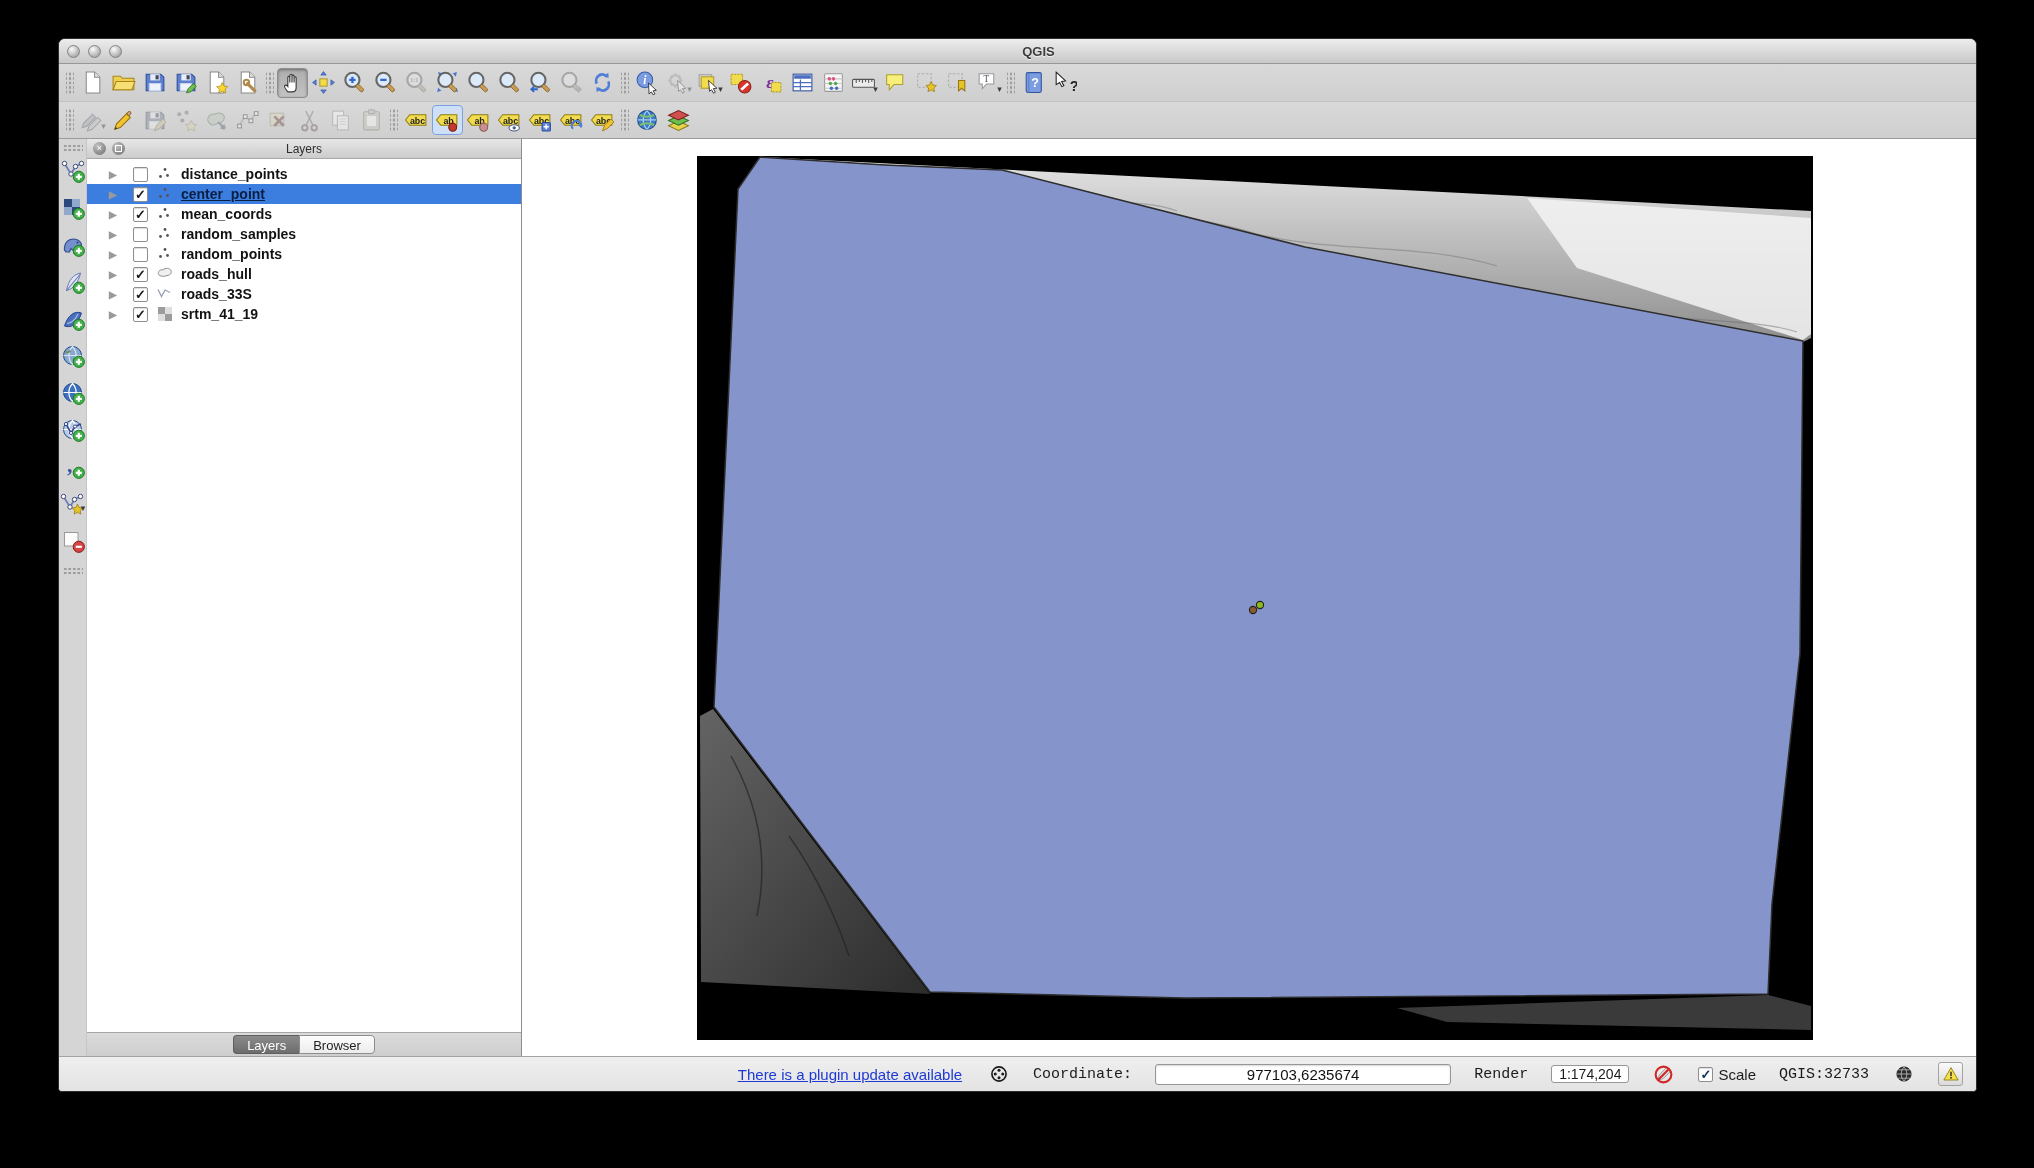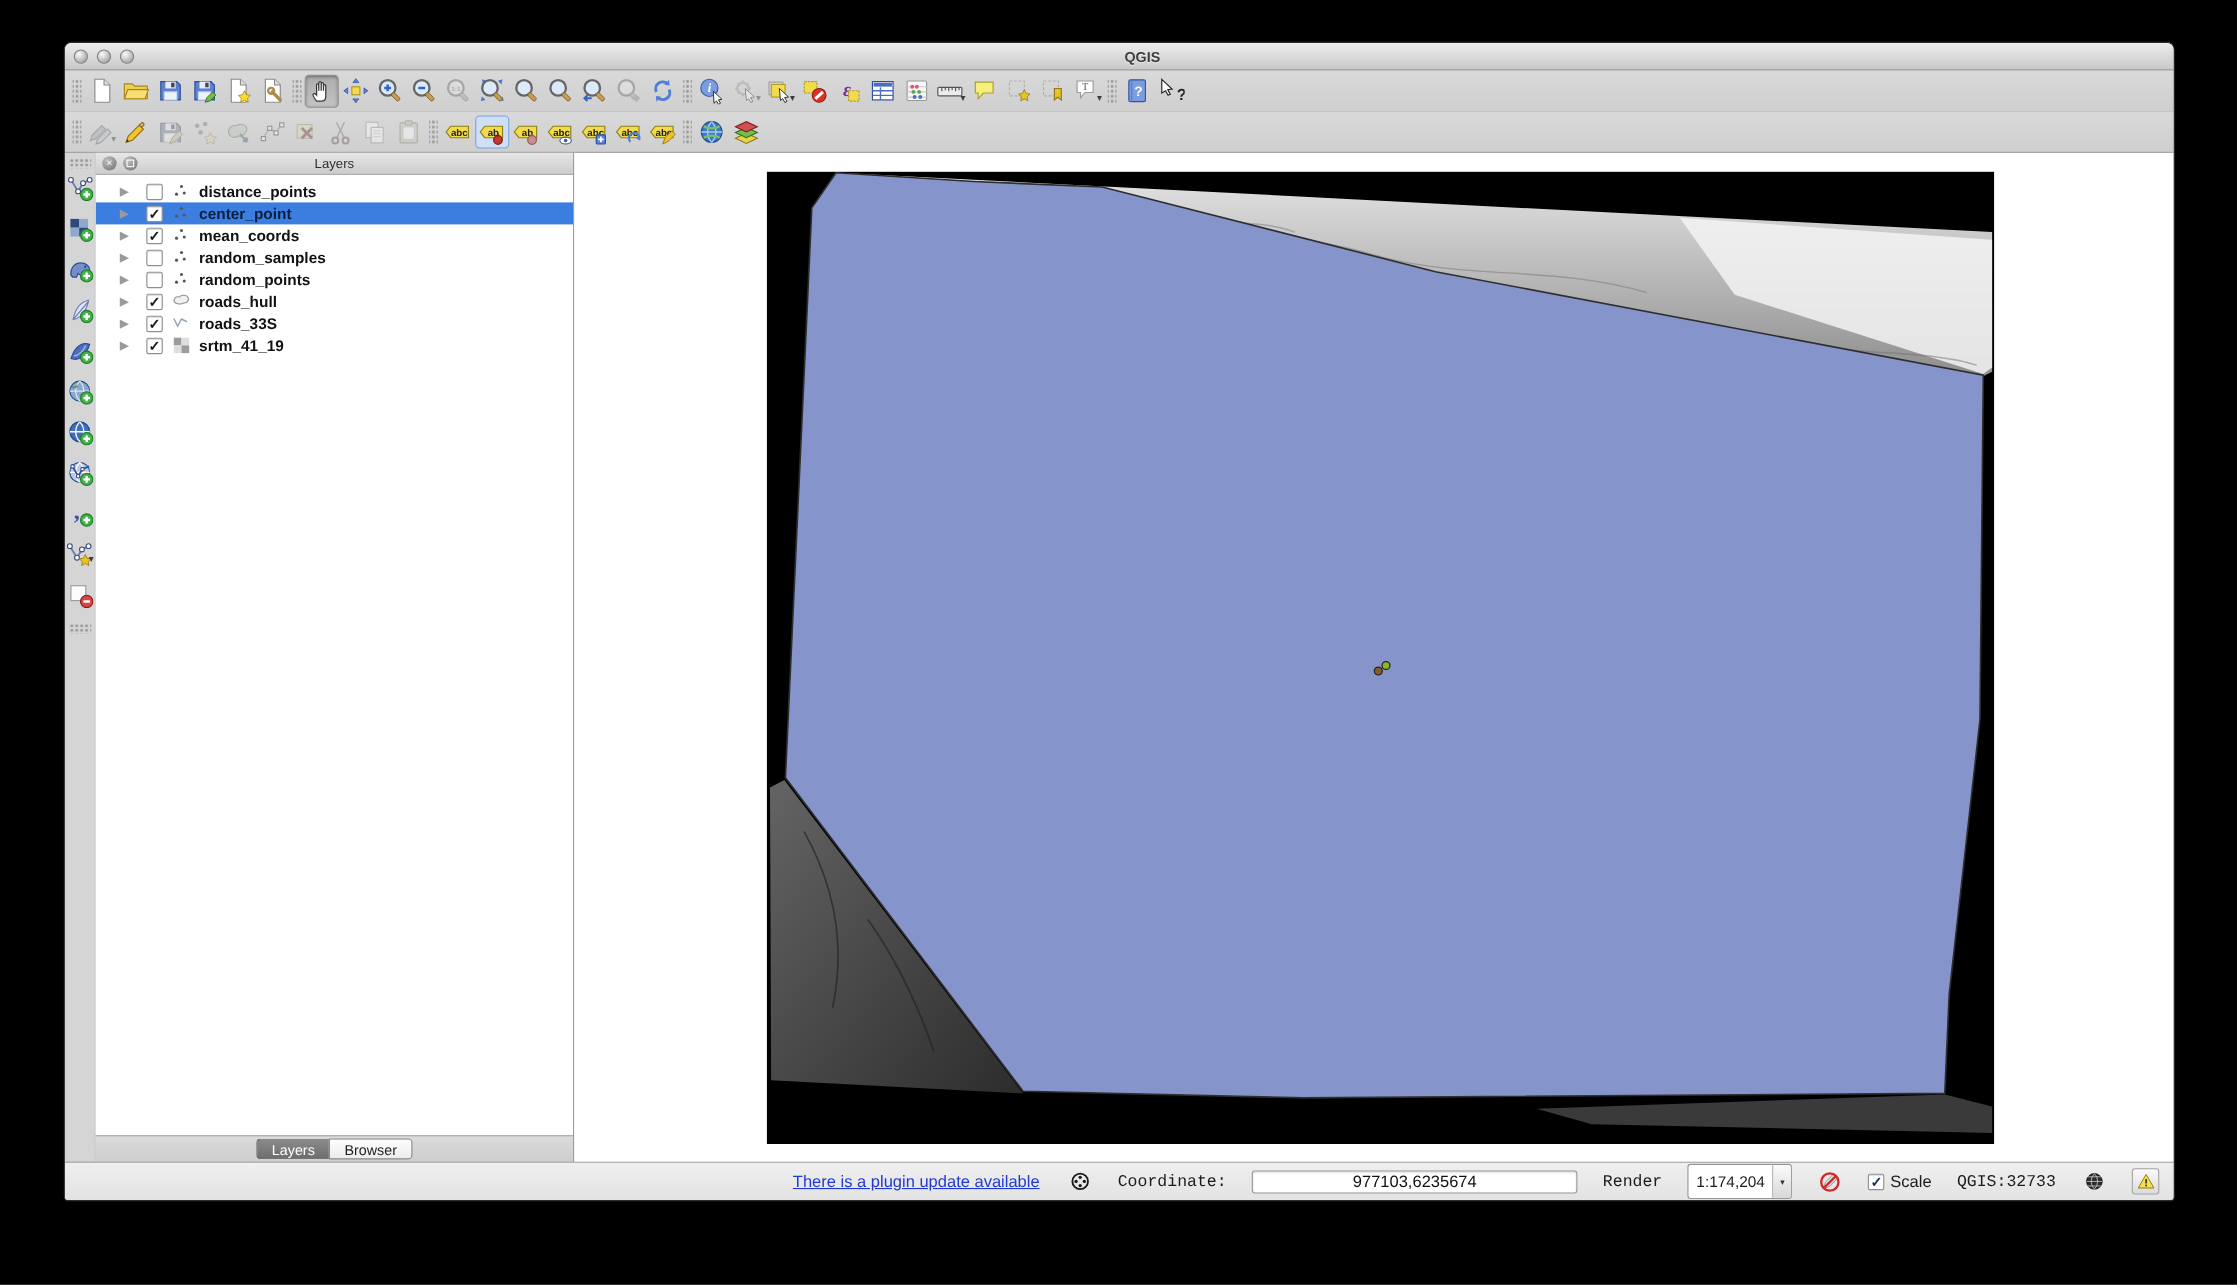--- a/index.html
+++ b/index.html
@@ -29,39 +29,39 @@
   .vtoolbar .tbtn{width:26px;height:26px;margin-bottom:11px;}
   
   .panel{width:434px;flex:0 0 auto;background:#d9d9d9;display:flex;flex-direction:column;border-right:1px solid #8d8d8d;min-height:0;}
   .panel-header{height:19px;flex:0 0 auto;display:flex;align-items:center;background:linear-gradient(#e7e7e7,#cccccc);border-bottom:1px solid #a9a9a9;position:relative;}
   .ph-btn{width:13px;height:13px;border-radius:50%;background:radial-gradient(circle at 35% 30%,#c0c0c0,#6d6d6d);margin-left:6px;color:#fff;font-size:9px;line-height:13px;text-align:center;flex:0 0 auto;}
   .ph-float::after{content:"";display:block;width:5px;height:5px;border:1px solid #fff;margin:3px auto 0;}
   .panel-title{position:absolute;left:0;right:0;text-align:center;font-size:12px;color:#2d2d2d;pointer-events:none;}
   .layer-tree{flex:1 1 auto;background:#fff;overflow:hidden;padding-top:5px;}
   .lrow{height:20px;display:flex;align-items:center;font-size:14px;font-weight:bold;color:#121212;}
   .lrow.selected{background:#3c7ee0;color:#0a1e40;}
-  .lrow.selected .llabel{}
+  .lrow.selected .llabel{text-decoration:underline;}
   .lexp{width:12px;margin-left:22px;color:#9a9a9a;font-size:10px;flex:0 0 auto;}
   .lcheck{width:15px;height:15px;margin-left:12px;border:1px solid #8e8e8e;border-radius:2px;background:#fff;font-size:13px;line-height:14px;text-align:center;color:#1c1c1c;font-weight:bold;box-shadow:inset 0 1px 1px rgba(0,0,0,.14);flex:0 0 auto;box-sizing:border-box;}
   .licon{width:18px;height:18px;margin-left:8px;display:flex;flex:0 0 auto;}
   .llabel{margin-left:7px;white-space:nowrap;}
   .panel-tabs{height:23px;flex:0 0 auto;background:linear-gradient(#dbdbdb,#cecece);border-top:1px solid #a6a6a6;display:flex;align-items:center;justify-content:center;}
   .ptab{height:19px;line-height:19px;padding:0 13px;font-size:13px;border:1px solid #8d8d8d;background:linear-gradient(#fdfdfd,#ececec);color:#1e1e1e;box-sizing:border-box;}
   .ptab.active{background:linear-gradient(#8b8b8b,#6d6d6d);color:#fff;border-color:#5e5e5e;}
   .ptab:first-child{border-radius:4px 0 0 4px;border-right:none;}
   .ptab:last-child{border-radius:0 4px 4px 0;}
   
   .canvas{flex:1 1 auto;background:#fff;position:relative;min-width:0;}
   .map{position:absolute;left:175px;top:17px;display:block;}
   
   .statusbar{height:34px;flex:0 0 auto;background:linear-gradient(#efefef,#e3e3e3);border-top:1px solid #a3a3a3;display:flex;align-items:center;justify-content:flex-end;gap:23px;padding:0 13px;font-size:15px;color:#1b1b1b;}
   .sb-link{color:#1f3ad2;text-decoration:underline;white-space:nowrap;margin-right:2px;}
   .sb-label{white-space:nowrap;font-family:Liberation Mono, monospace;}
   .sb-input{width:296px;height:21px;border:1px solid #969696;border-radius:3px;text-align:center;font-size:15px;font-family:Liberation Sans, sans-serif;background:#fff;box-shadow:inset 0 1px 2px rgba(0,0,0,.16);box-sizing:border-box;color:#111;}
-  .sb-combo{display:flex;align-items:center;height:32px;border:1px solid #969696;border-radius:3px;background:#fff;overflow:hidden;box-sizing:border-box;}
+  .sb-combo{display:flex;align-items:flex-start;height:18px;border:1px solid #969696;border-radius:3px;background:#fff;overflow:hidden;box-sizing:border-box;flex-direction:column;}
   .sb-combo .val{padding:0 7px;font-size:14px;min-width:62px;white-space:nowrap;}
   .combo-btn{width:16px;align-self:stretch;background:linear-gradient(#fbfbfb,#d8d8d8);border-left:1px solid #b3b3b3;font-size:8px;display:flex;align-items:center;justify-content:center;color:#333;}
   .sb-check{display:flex;align-items:center;gap:5px;}
   .cbox{width:15px;height:15px;border:1px solid #8e8e8e;border-radius:2px;background:#fff;font-size:13px;font-weight:bold;line-height:13px;text-align:center;color:#16335f;box-shadow:inset 0 1px 1px rgba(0,0,0,.14);box-sizing:border-box;}
   .sb-iconbtn{width:23px;height:22px;display:flex;align-items:center;justify-content:center;flex:0 0 auto;}
   .warnbtn{border:1px solid #a3a3a3;border-radius:3px;background:linear-gradient(#fafafa,#dbdbdb);}
 </style>
 </head>
 <body>
 

